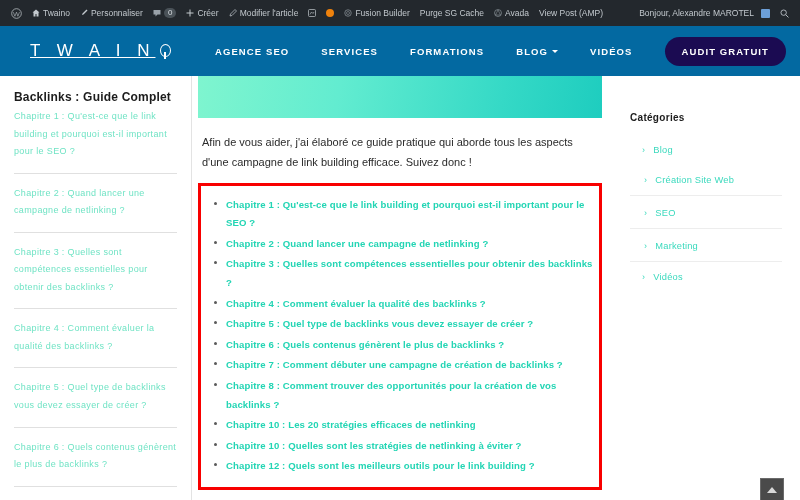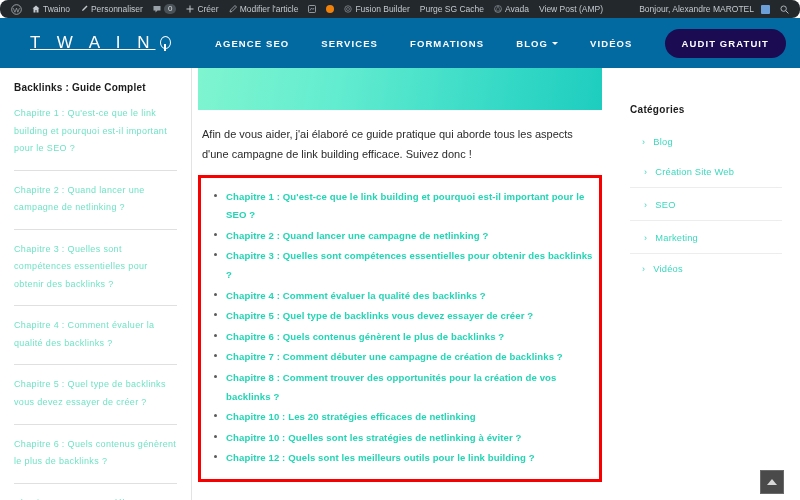--- a/index.html
+++ b/index.html
@@ -7,29 +7,28 @@
   html,body { width:800px; height:500px; overflow:hidden; }
   body {
     font-family:"Liberation Sans", sans-serif;
     background:#ffffff;
     font-size:12px;
     color:#333;
   }
 
   
   .admin-bar {
-    height:18px;
+    height:26px;
     background:#23282d;
     color:#b9bfc5;
     display:flex;
     align-items:center;
     font-size:8.5px;
     padding:0 6px;
     white-space:nowrap;
-    border-radius:8px;
   }
   .ab-item {
     display:flex;
     align-items:center;
     gap:3px;
     padding:0 5px;
     height:18px;
     line-height:18px;
     color:#c3c9ce;
   }
@@ -120,24 +119,24 @@
 
   
   .toc {
     width:192px;
     background:#ffffff;
     border-right:1px solid #e3e3e3;
     padding:14px 14px 0 14px;
     overflow:hidden;
   }
   .toc-title {
-    font-size:10px;
+    font-size:12px;
     font-weight:bold;
     color:#1c1c1c;
-    margin-bottom:12px;
+    margin-bottom:4px;
     letter-spacing:0.2px;
   }
   .toc-item {
     border-bottom:1px solid #e0e0e0;
     padding:0 0 12px 0;
     margin-bottom:11px;
   }
   .toc-item:last-child { border-bottom:1px solid #e0e0e0; }
   .toc-item a {
     color:#6fe3c4;

